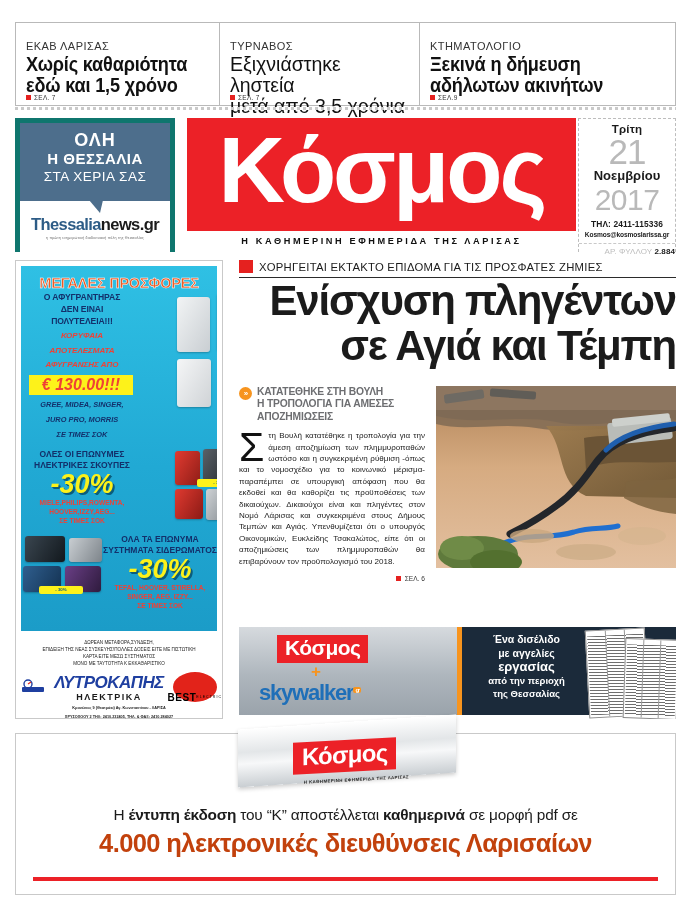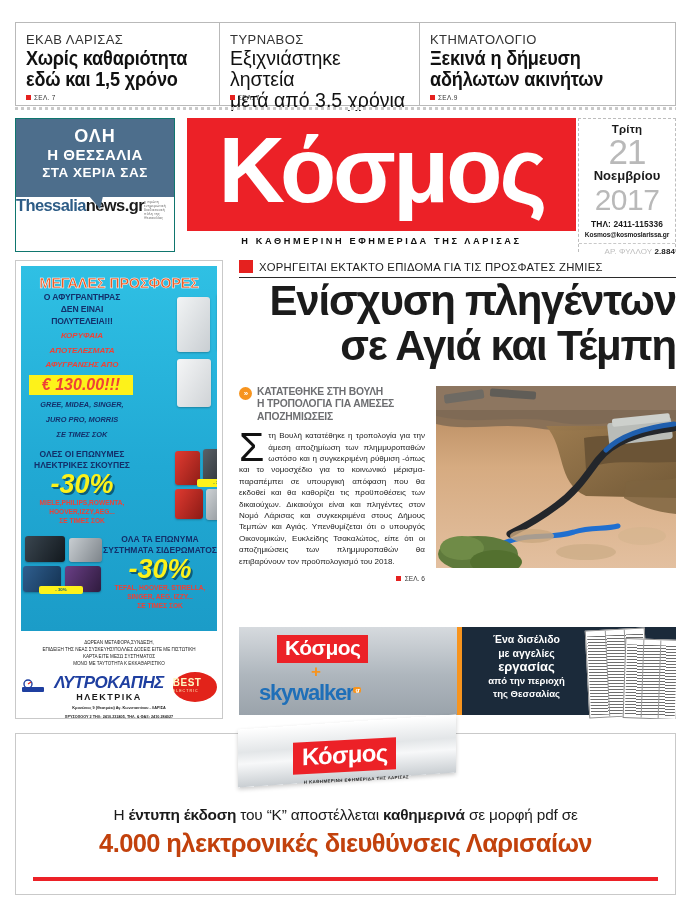--- a/index.html
+++ b/index.html
@@ -6,39 +6,39 @@
   body{width:691px;height:911px;overflow:hidden;font-family:"Liberation Sans",sans-serif;color:#111;}
   .page{position:relative;width:691px;height:911px;background:#fff;}
 
   
   .teasers{position:absolute;left:15px;top:22px;width:661px;height:84px;border:1px solid #b9b9b9;display:flex;box-sizing:border-box;background:#fff;}
   .teaser{flex:1;box-sizing:border-box;padding:6px 9px 4px 10px;position:relative;}
   .teaser + .teaser{border-left:1px solid #b9b9b9;}
   .teaser.t1{flex:0 0 203px;}
   .teaser.t2{flex:0 0 200px;}
   .teaser.t3{flex:1 1 auto;}
-  .t-kicker{font-size:13px;letter-spacing:.45px;color:#333;text-transform:uppercase;margin:4px 0 2px 0;line-height:1;}
+  .t-kicker{font-size:11px;letter-spacing:.45px;color:#333;text-transform:uppercase;margin:12px 0 2px 0;line-height:1;}
   .t-head{font-size:19.5px;line-height:21px;font-weight:bold;color:#111;letter-spacing:-.2px;margin:0;}
   .t-head.cond{font-stretch:condensed;transform:scaleX(.93);transform-origin:left center;}
   .t-head.light{font-weight:400;letter-spacing:0;}
   .t-page{position:absolute;left:10px;bottom:4px;font-size:6.5px;color:#333;letter-spacing:.3px;display:flex;align-items:center;gap:3px;}
   .sq{display:inline-block;width:5px;height:5px;background:#e5211f;}
   .dashline{position:absolute;left:15px;top:107px;width:661px;height:3px;
      background:repeating-linear-gradient(90deg,#c9c9c9 0 3px,#ffffff 3px 6px);}
 
   
   .masthead{position:absolute;left:15px;top:118px;width:661px;height:137px;}
-  .promo-box{position:absolute;left:0;top:0;width:160px;height:134px;border:1px solid #0f766e;box-sizing:border-box;background:#fff;}
+  .promo-box{position:absolute;left:0;top:0;width:160px;height:134px;border:5px solid #0f766e;box-sizing:border-box;background:#fff;}
   .promo-top{background:#4d6e8c;height:78px;position:relative;color:#fff;text-align:center;padding-top:8px;box-sizing:border-box;}
   .promo-top .l1{font-size:18px;font-weight:bold;letter-spacing:1px;line-height:19px;}
   .promo-top .l2{font-size:15px;font-weight:bold;letter-spacing:.5px;line-height:18px;}
-  .promo-top .l3{font-size:13.5px;font-weight:700;letter-spacing:.5px;line-height:17px;}
+  .promo-top .l3{font-size:13.5px;font-weight:400;letter-spacing:.5px;line-height:17px;}
   .promo-tail{position:absolute;left:50%;bottom:-12px;margin-left:-6px;width:0;height:0;
      border-left:11px solid transparent;border-right:3px solid transparent;border-top:13px solid #4d6e8c;}
-  .promo-bot{height:54px;display:flex;flex-direction:row;justify-content:center;background:#fff;}
+  .promo-bot{height:54px;display:flex;flex-direction:column;align-items:center;justify-content:center;background:#fff;}
   .tn-logo{font-size:16.5px;font-weight:bold;letter-spacing:-.6px;line-height:1;}
   .tn-logo .a{color:#2d5c86;}
   .tn-logo .b{color:#1b1b1b;}
   .tn-sub{font-size:3.6px;color:#6a6a6a;letter-spacing:.2px;margin-top:3px;}
 
   .flag{position:absolute;left:172px;top:0;width:389px;height:113px;background:#ec2127;}
   .flag-title{position:absolute;left:0;right:0;top:-4px;text-align:center;color:#fff;
      font-size:92px;font-weight:bold;letter-spacing:-3px;line-height:113px;font-family:"Liberation Sans",sans-serif;}
   .flag-strap{position:absolute;left:172px;top:118px;width:389px;text-align:center;
      font-size:9.2px;font-weight:bold;letter-spacing:2.6px;color:#111;}
@@ -72,22 +72,22 @@
      text-shadow:1px 1px 0 #0b5d7c,2px 2px 0 #0b5d7c;}
   .la-b2{text-align:center;font-size:6.6px;font-weight:bold;color:#ef4136;line-height:9px;}
   .la-row{display:flex;gap:36px;}
   .la-imgs{flex:1;position:relative;}
   .appl{position:absolute;border-radius:3px;box-shadow:0 1px 2px rgba(0,0,0,.25);}
   .la-foot{position:absolute;left:5px;right:5px;top:372px;bottom:4px;background:#fff;text-align:center;}
   .laf-1{font-size:4.6px;color:#1b1b1b;line-height:7px;padding:6px 8px 0 8px;letter-spacing:0;}
   .laf-logo{display:flex;align-items:center;justify-content:center;gap:9px;margin-top:5px;}
   .laf-brand{font-size:17px;font-weight:bold;font-style:italic;color:#1f3fa0;letter-spacing:-.5px;}
   .laf-sub{font-size:9px;font-weight:bold;letter-spacing:1.5px;color:#1b1b1b;margin-top:-1px;}
-  .laf-best{width:44px;height:30px;border-radius:50%;background:#e2231a;color:#fef9c3;display:flex;
-     flex-direction:column;align-items:flex-start;justify-content:center;line-height:9px;}
+  .laf-best{width:44px;height:30px;border-radius:50%;background:#e2231a;color:#000000;display:flex;
+     flex-direction:row;align-items:flex-end;justify-content:center;line-height:9px;}
   .laf-best .b1{font-size:10px;font-weight:bold;letter-spacing:.5px;}
   .laf-best .b2{font-size:3.6px;letter-spacing:1px;}
   .laf-addr{font-size:3.8px;font-weight:bold;color:#1b1b1b;line-height:6px;margin-top:3px;}
 
   
   .story{position:absolute;left:239px;top:260px;width:437px;}
   .st-kicker{display:flex;align-items:center;gap:6px;border-bottom:1px solid #2b2b2b;padding-bottom:4px;}
   .st-kicker .sq{width:14px;height:13px;background:#e5211f;flex:0 0 auto;}
   .st-kicker-txt{font-size:11.3px;letter-spacing:.25px;color:#1b1b1b;}
   .st-head{text-align:right;font-size:42px;font-weight:bold;line-height:45px;color:#1b1b1b;

